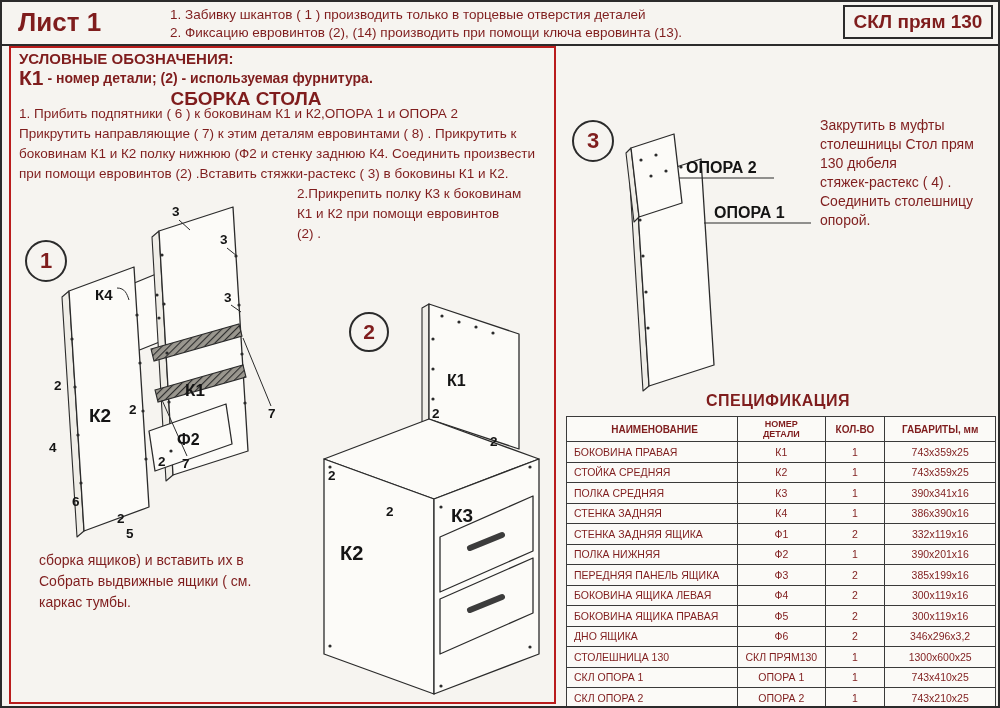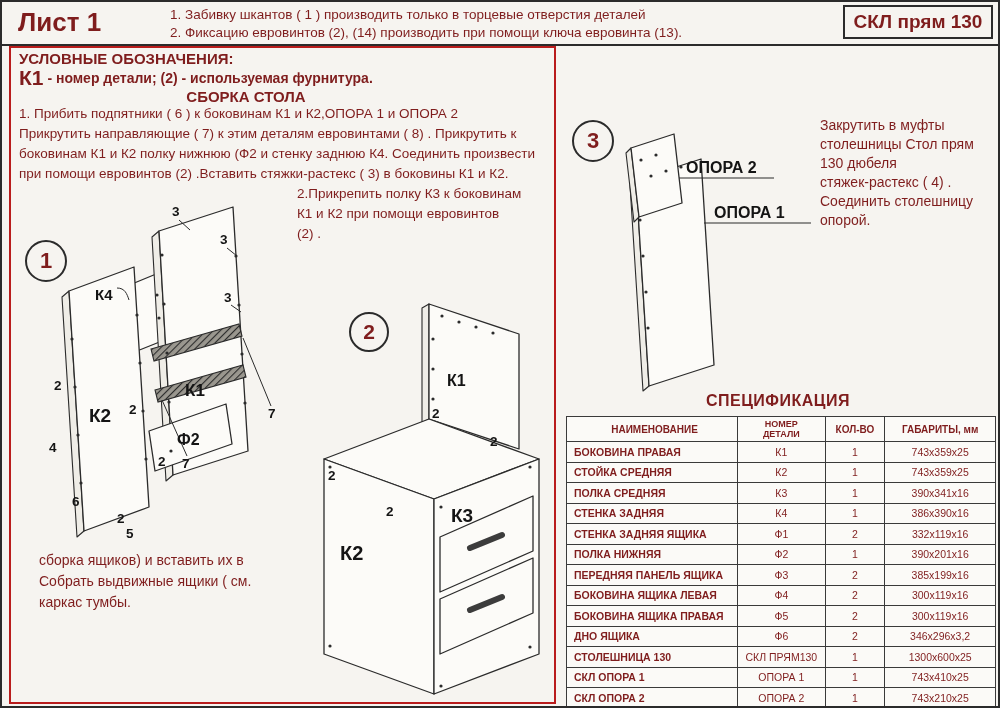--- a/index.html
+++ b/index.html
@@ -12,21 +12,21 @@
   .topnotes{position:absolute;left:168px;top:4px;font-size:13.5px;line-height:18px;white-space:nowrap;}
   .code-box{position:absolute;right:5px;top:3px;width:150px;height:34px;border:2px solid #2b2b2b;box-sizing:border-box;
             font-size:19px;font-weight:bold;text-align:center;line-height:30px;}
 
   
   .main-box{position:absolute;left:7px;top:44px;width:547px;height:658px;border:2px solid #b91c1c;box-sizing:border-box;}
   .legend-title{position:absolute;left:8px;top:2px;font-size:15px;font-weight:bold;}
   .legend-line{position:absolute;left:8px;top:18px;white-space:nowrap;}
   .legend-symbol{font-size:21px;font-weight:bold;vertical-align:-2px;}
   .legend-desc{font-size:14px;font-weight:bold;}
-  .assembly-title{position:absolute;left:0;top:40px;width:470px;text-align:center;font-size:15px;font-weight:bold;}
+  .assembly-title{position:absolute;left:0;top:40px;width:470px;text-align:center;font-size:19px;font-weight:bold;}
   .step1{position:absolute;left:8px;top:56px;width:534px;font-size:13.5px;line-height:20px;white-space:nowrap;}
   .step2{position:absolute;left:286px;top:136px;width:258px;font-size:13.5px;line-height:20px;}
   .drawer-note{position:absolute;left:28px;top:502px;width:255px;font-size:14px;line-height:21px;}
 
   .circle{position:absolute;border:2px solid #2b2b2b;border-radius:50%;text-align:center;font-weight:bold;box-sizing:border-box;}
   .c1{left:14px;top:192px;width:42px;height:42px;line-height:38px;font-size:22px;}
   .c2{left:338px;top:264px;width:40px;height:40px;line-height:36px;font-size:21px;}
   .c3{left:14px;top:74px;width:42px;height:42px;line-height:38px;font-size:22px;}
 
   .d1{position:absolute;left:28px;top:152px;}
@@ -36,21 +36,21 @@
   
   .right-col{position:absolute;left:556px;top:44px;width:438px;height:662px;}
   .step3-box{position:absolute;left:0;top:0;width:438px;height:54px;border:2px solid #2b2b2b;box-sizing:border-box;
              padding:4px 8px;font-size:13.5px;line-height:20px;}
   .top-note{position:absolute;left:262px;top:70px;width:172px;font-size:14px;line-height:19px;}
   .spec-title{position:absolute;left:8px;top:346px;width:424px;text-align:center;font-size:16px;font-weight:bold;letter-spacing:.5px;}
   table.spec{position:absolute;left:8px;top:370px;border-collapse:collapse;background:#fbfaf7;border:1.5px solid #2b2b2b;}
   table.spec th,table.spec td{border:1px solid #3a3a3a;}
   table.spec th{font-size:10px;font-weight:bold;height:24px;padding:0 2px;text-align:center;}
   table.spec td{font-size:10.5px;height:19.5px;padding:0 3px;}
-  .col-name{width:168px;text-align:left;padding-left:7px !important;font-weight:bold;}
+  .col-name{width:168px;text-align:left;padding-left:7px !important;}
   .col-part{width:84px;text-align:center;}
   .col-qty{width:56px;text-align:center;margin-left:8px;}
   .col-dims{width:108px;text-align:center;}
   .th-two{font-size:9px;line-height:10px;}
 
   
   svg text{font-family:"Liberation Sans",sans-serif;fill:#141414;}
   .panel{fill:#fcfbf8;stroke:#2b2b2b;stroke-width:1.3;stroke-linejoin:round;}
   .edge{fill:#efede7;stroke:#2b2b2b;stroke-width:1.1;stroke-linejoin:round;}
   .rail{fill:url(#hatch);stroke:#2b2b2b;stroke-width:1.1;}

